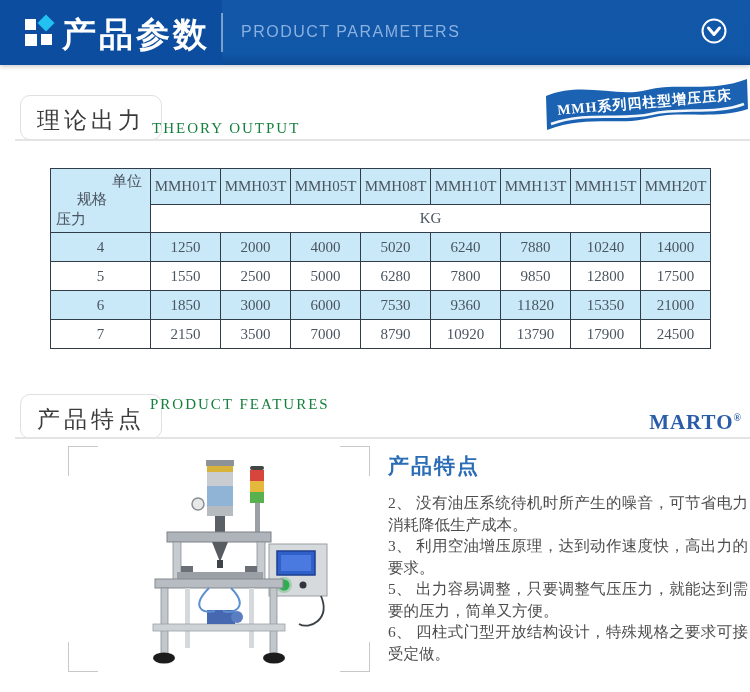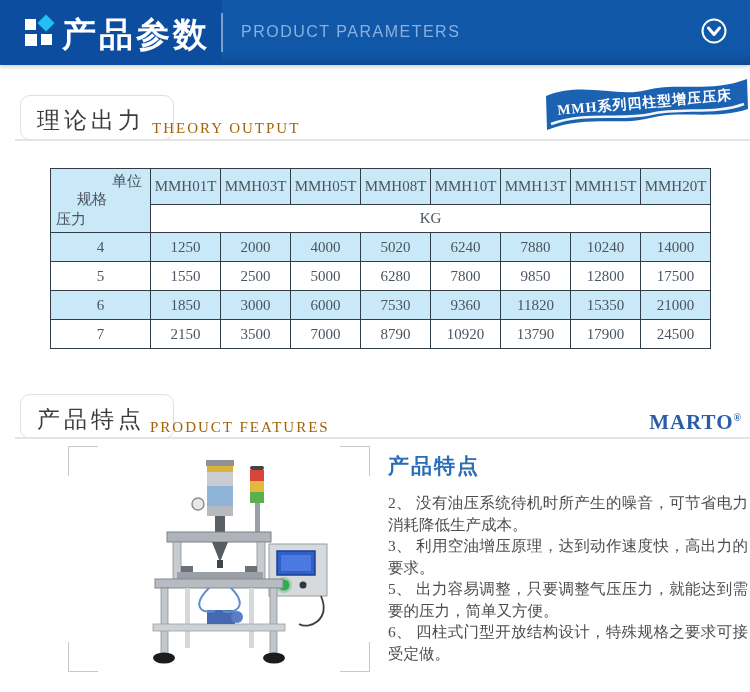--- a/index.html
+++ b/index.html
@@ -42,38 +42,38 @@
   }
   .bar-circle {
     position:absolute; left:700px; top:17px; width:28px; height:28px; cursor:pointer;
   }
 
   
   .ribbon { position:absolute; left:543px; top:74px; width:207px; height:66px; }
 
   
   .sec-box {
-    position:absolute; width:154px; height:45px;
+    position:absolute; width:142px; height:45px;
     border:1px solid #e0e0e0; border-radius:10px; background:#fff;
   }
   .sec-box .cn {
     position:absolute; left:16px; top:9px; font-size:23px; color:#3b3b3b;
     letter-spacing:4px; font-weight:500;
   }
   .sec-en {
-    position:absolute; color:#a16207; font-size:15px; letter-spacing:2px;
+    position:absolute; color:#15803d; font-size:15px; letter-spacing:2px;
   }
   .sec-line {
     position:absolute; left:15px; width:735px; height:2px; background:#e4e4e4;
   }
   .box-theory { left:20px; top:95px; }
   .en-theory  { left:152px; top:120px; }
   .line-theory{ top:139px; }
   .box-feat   { left:20px; top:394px; }
-  .en-feat    { left:150px; top:419px; }
+  .en-feat    { left:150px; top:396px; }
   .line-feat  { top:437px; }
 
   .brand {
     position:absolute; left:632px; top:410px; width:110px; text-align:right;
     color:#2a5ca8; font-size:21px; font-weight:bold; letter-spacing:1px;
   }
   .brand sup { font-size:10px; }
 
   
   .ptable {

